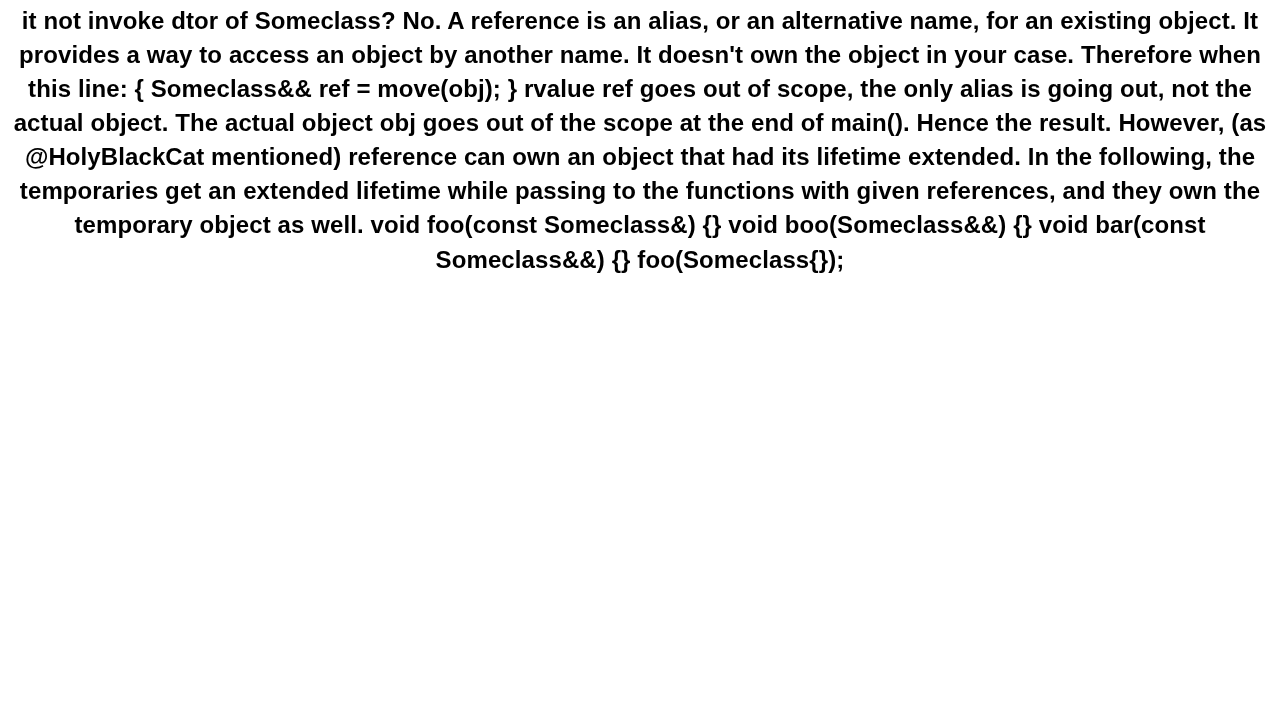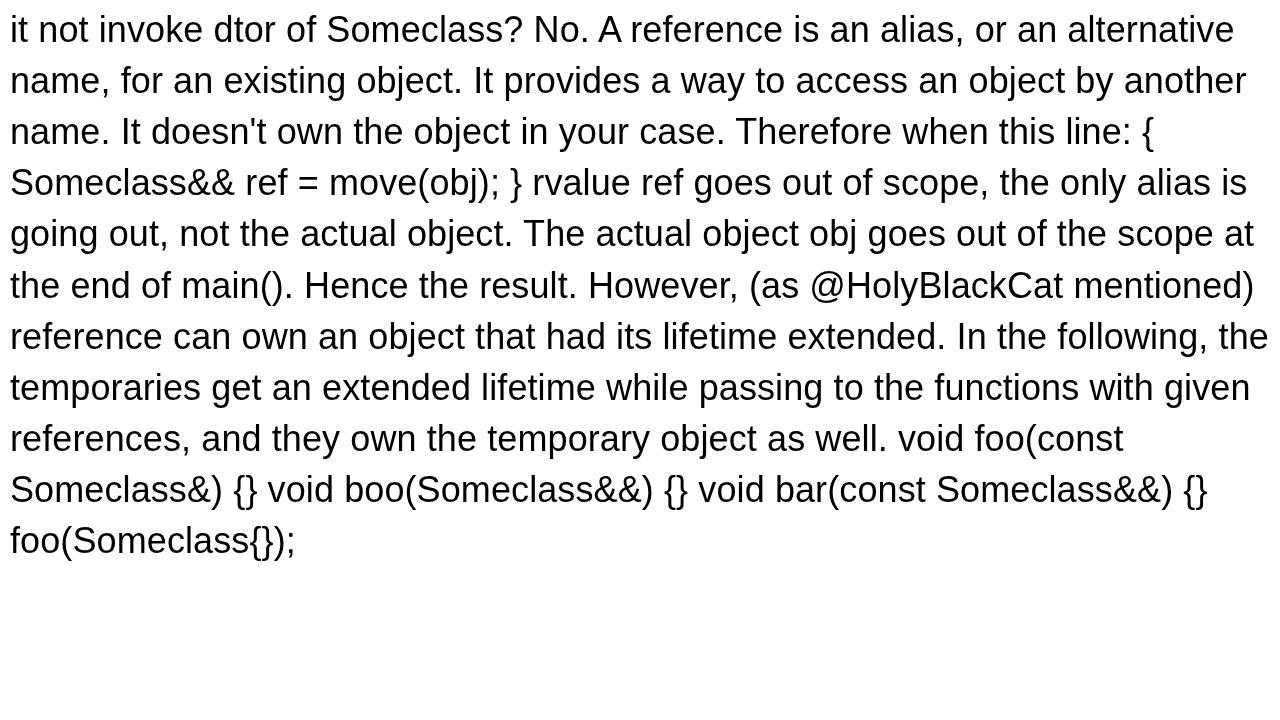--- a/index.html
+++ b/index.html
@@ -12,26 +12,26 @@
     font-family: Arial, Helvetica, sans-serif;
   }
   .page {
     width: 1280px;
     height: 720px;
     display: flex;
     align-items: flex-start;
     justify-content: center;
   }
   .text-block {
-    text-align: left;
-    font-size: 36px;
+    text-align: center;
+    font-size: 24px;
     line-height: 1.42;
     color: #000;
     padding: 4px 10px 0 10px;
-    font-weight: 400;
+    font-weight: 700;
     letter-spacing: 0.1px;
   }
 </style>
 </head>
 <body>
 
 <div class="page">
   <div class="text-block">it not invoke dtor of Someclass?  No. A reference is an alias, or an alternative name, for an existing object. It provides a way to access an object by another name. It doesn't own the object in your case. Therefore when this line: {     Someclass&amp;&amp; ref = move(obj); }  rvalue ref goes out of scope, the only alias is going out, not the actual object. The actual object obj goes out of the scope at the end of main(). Hence the result.  However, (as @HolyBlackCat mentioned) reference can own an object that had its lifetime extended. In the following, the temporaries get an extended lifetime while passing to the functions with given references, and they own the temporary object as well. void foo(const Someclass&amp;) {} void boo(Someclass&amp;&amp;) {} void bar(const Someclass&amp;&amp;) {}  foo(Someclass{});</div>
 </div>
 

